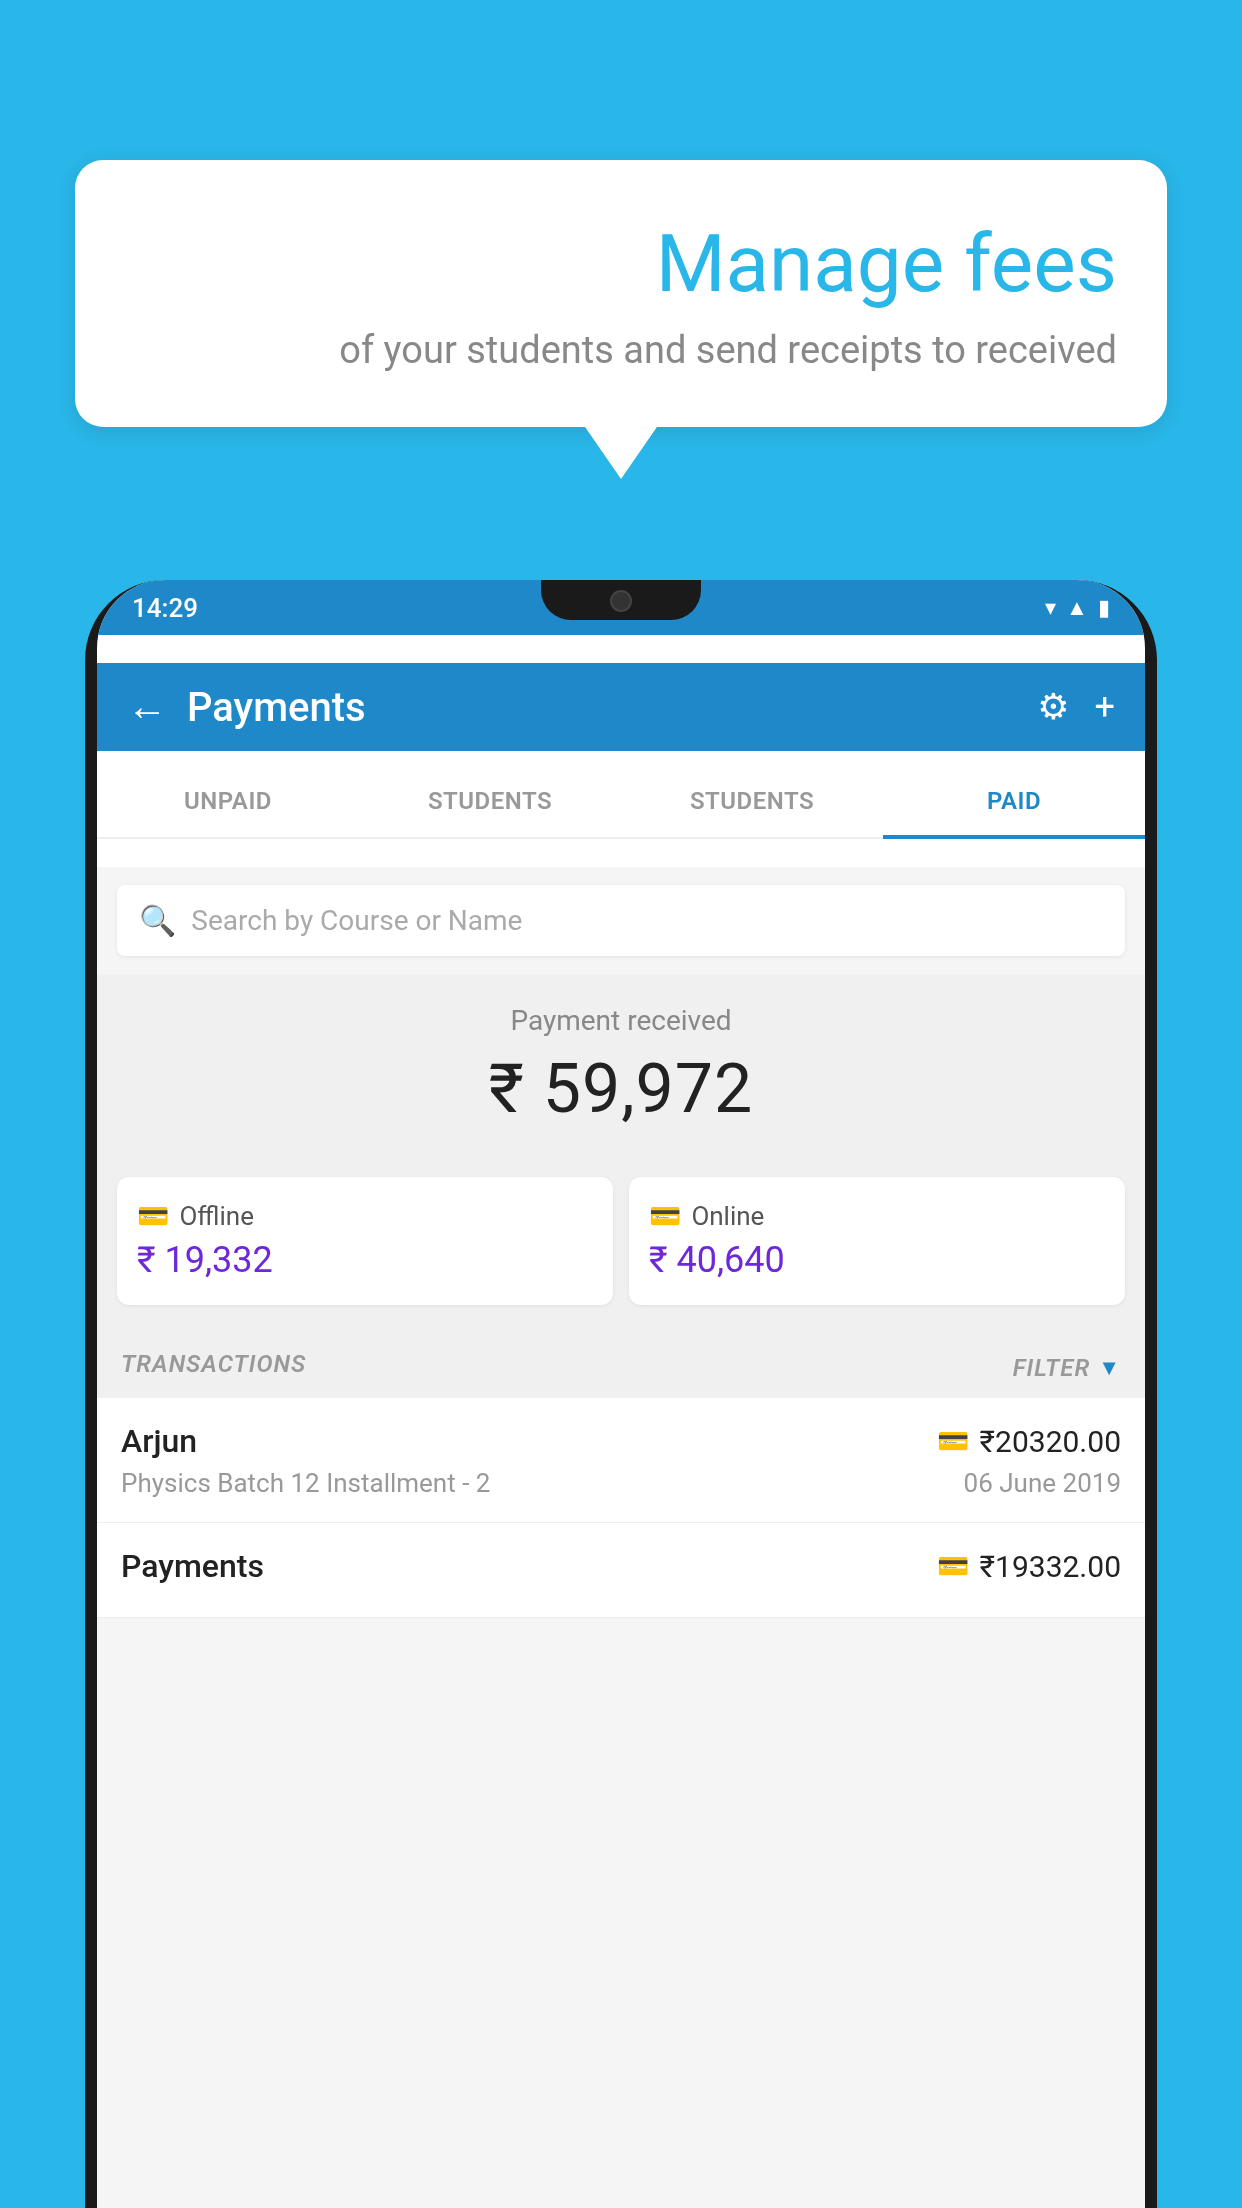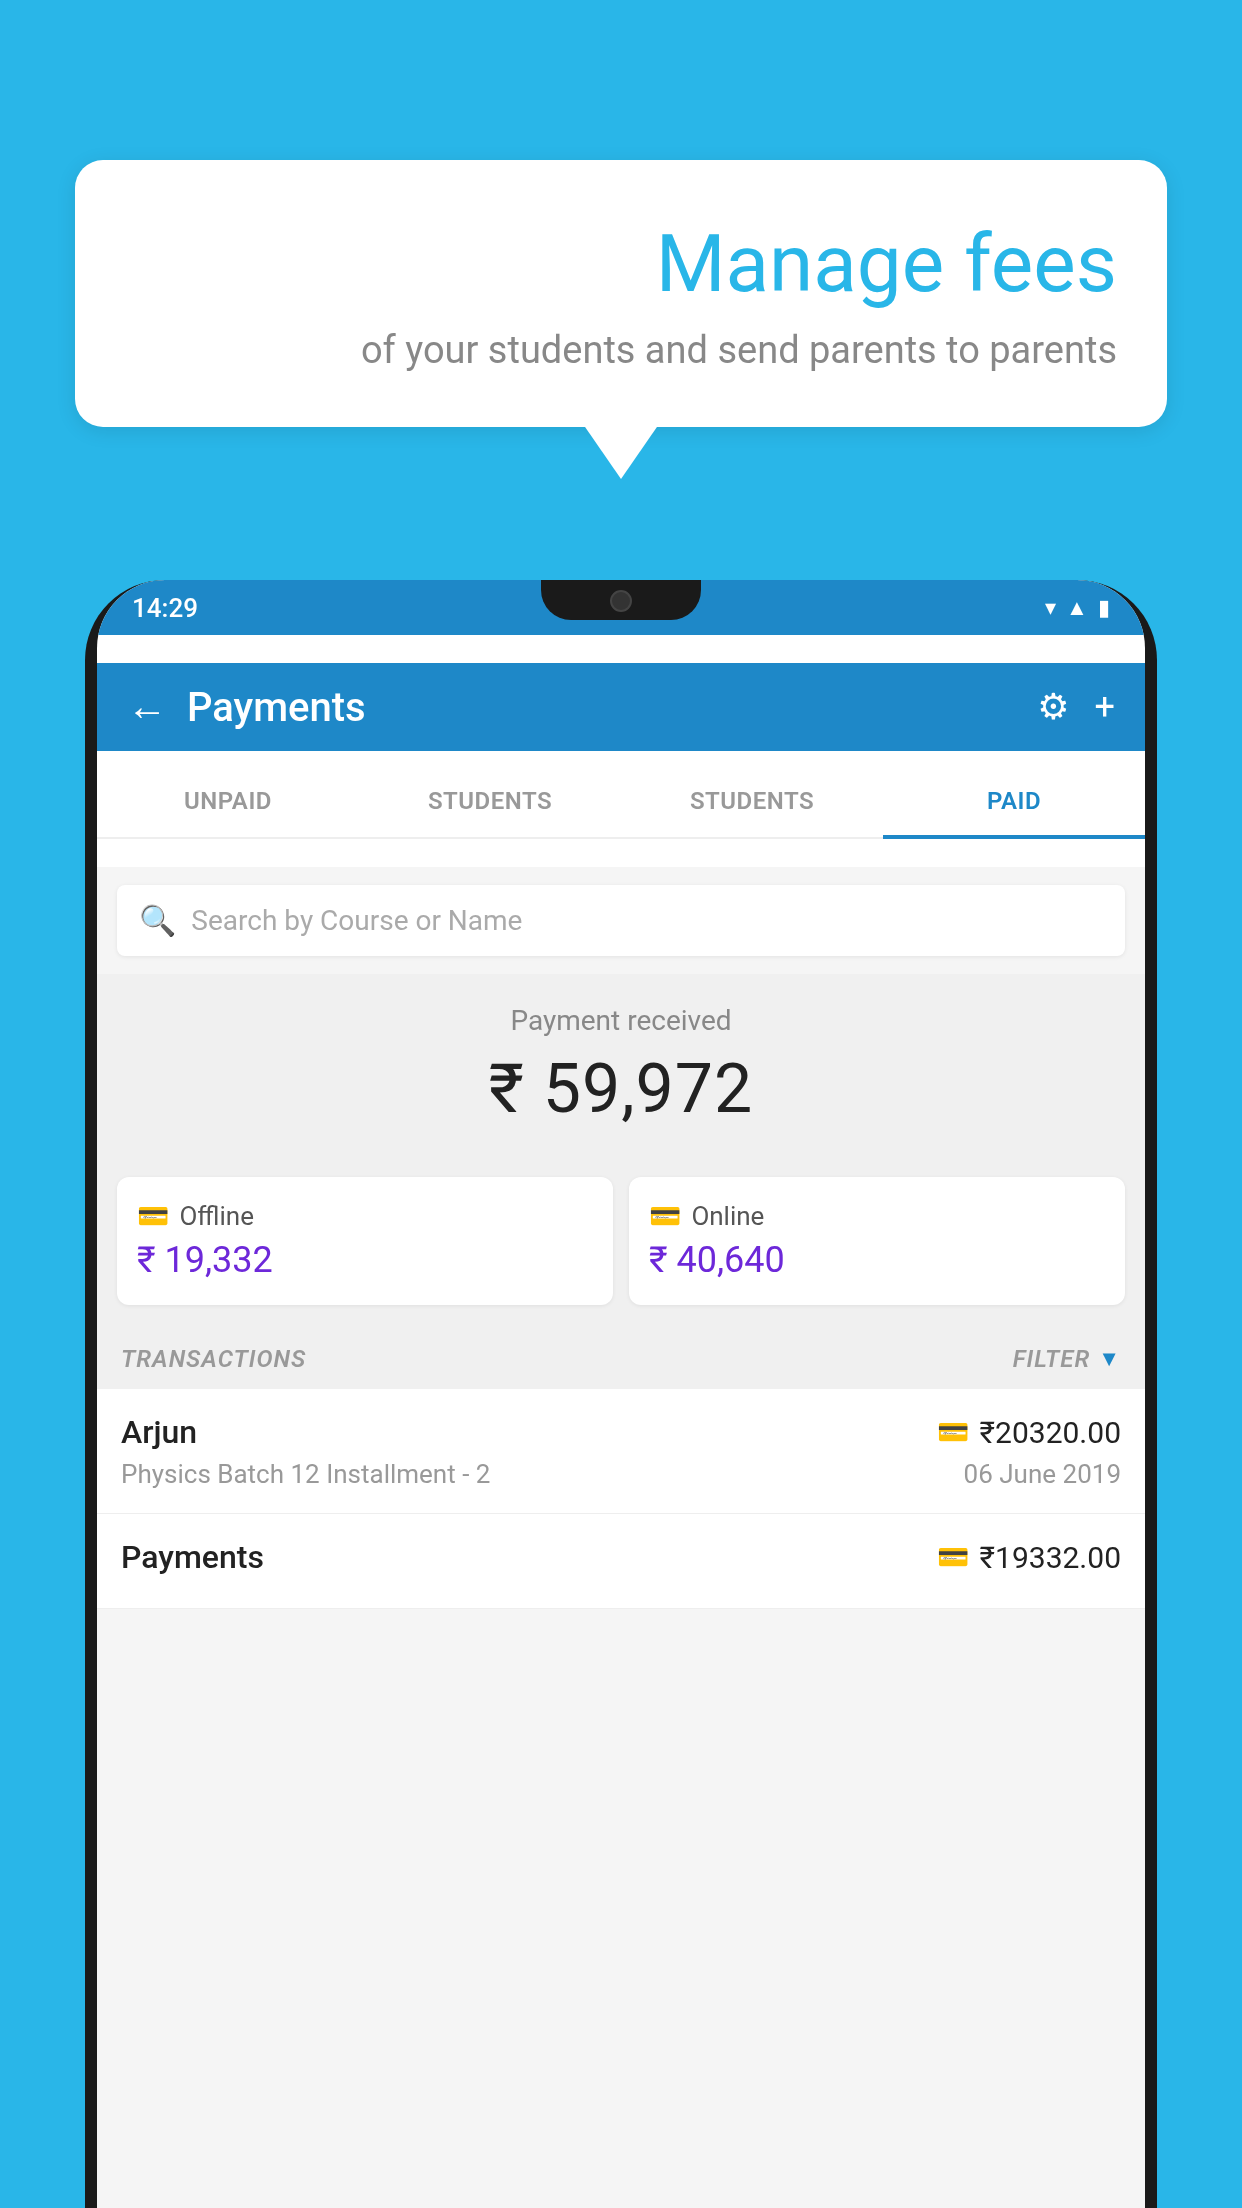--- a/index.html
+++ b/index.html
@@ -290,20 +290,21 @@
     }
 
     .filter-button {
       display: flex;
       align-items: center;
       gap: 8px;
       font-size: 24px;
       color: #999;
       font-weight: 600;
       letter-spacing: 1px;
+      margin-top: 9px;
     }
 
     .filter-icon {
       color: #1e88c8;
       font-size: 22px;
     }
 
     
     .transaction-row {
       background: white;
@@ -368,21 +369,21 @@
       display: flex;
       flex-direction: column;
       gap: 28px;
     }
   </style>
 </head>
 <body>
 
 <div class="speech-bubble">
   <div class="speech-bubble-title">Manage fees</div>
-  <div class="speech-bubble-subtitle">of your students and send parents to parents</div>
+  <div class="speech-bubble-subtitle">of your students and send receipts to received</div>
 </div>
 
 <div class="phone-frame">
   <div class="phone-notch">
     <div class="phone-camera"></div>
   </div>
 
   <div class="phone-inner">
 
     <div class="status-bar">

